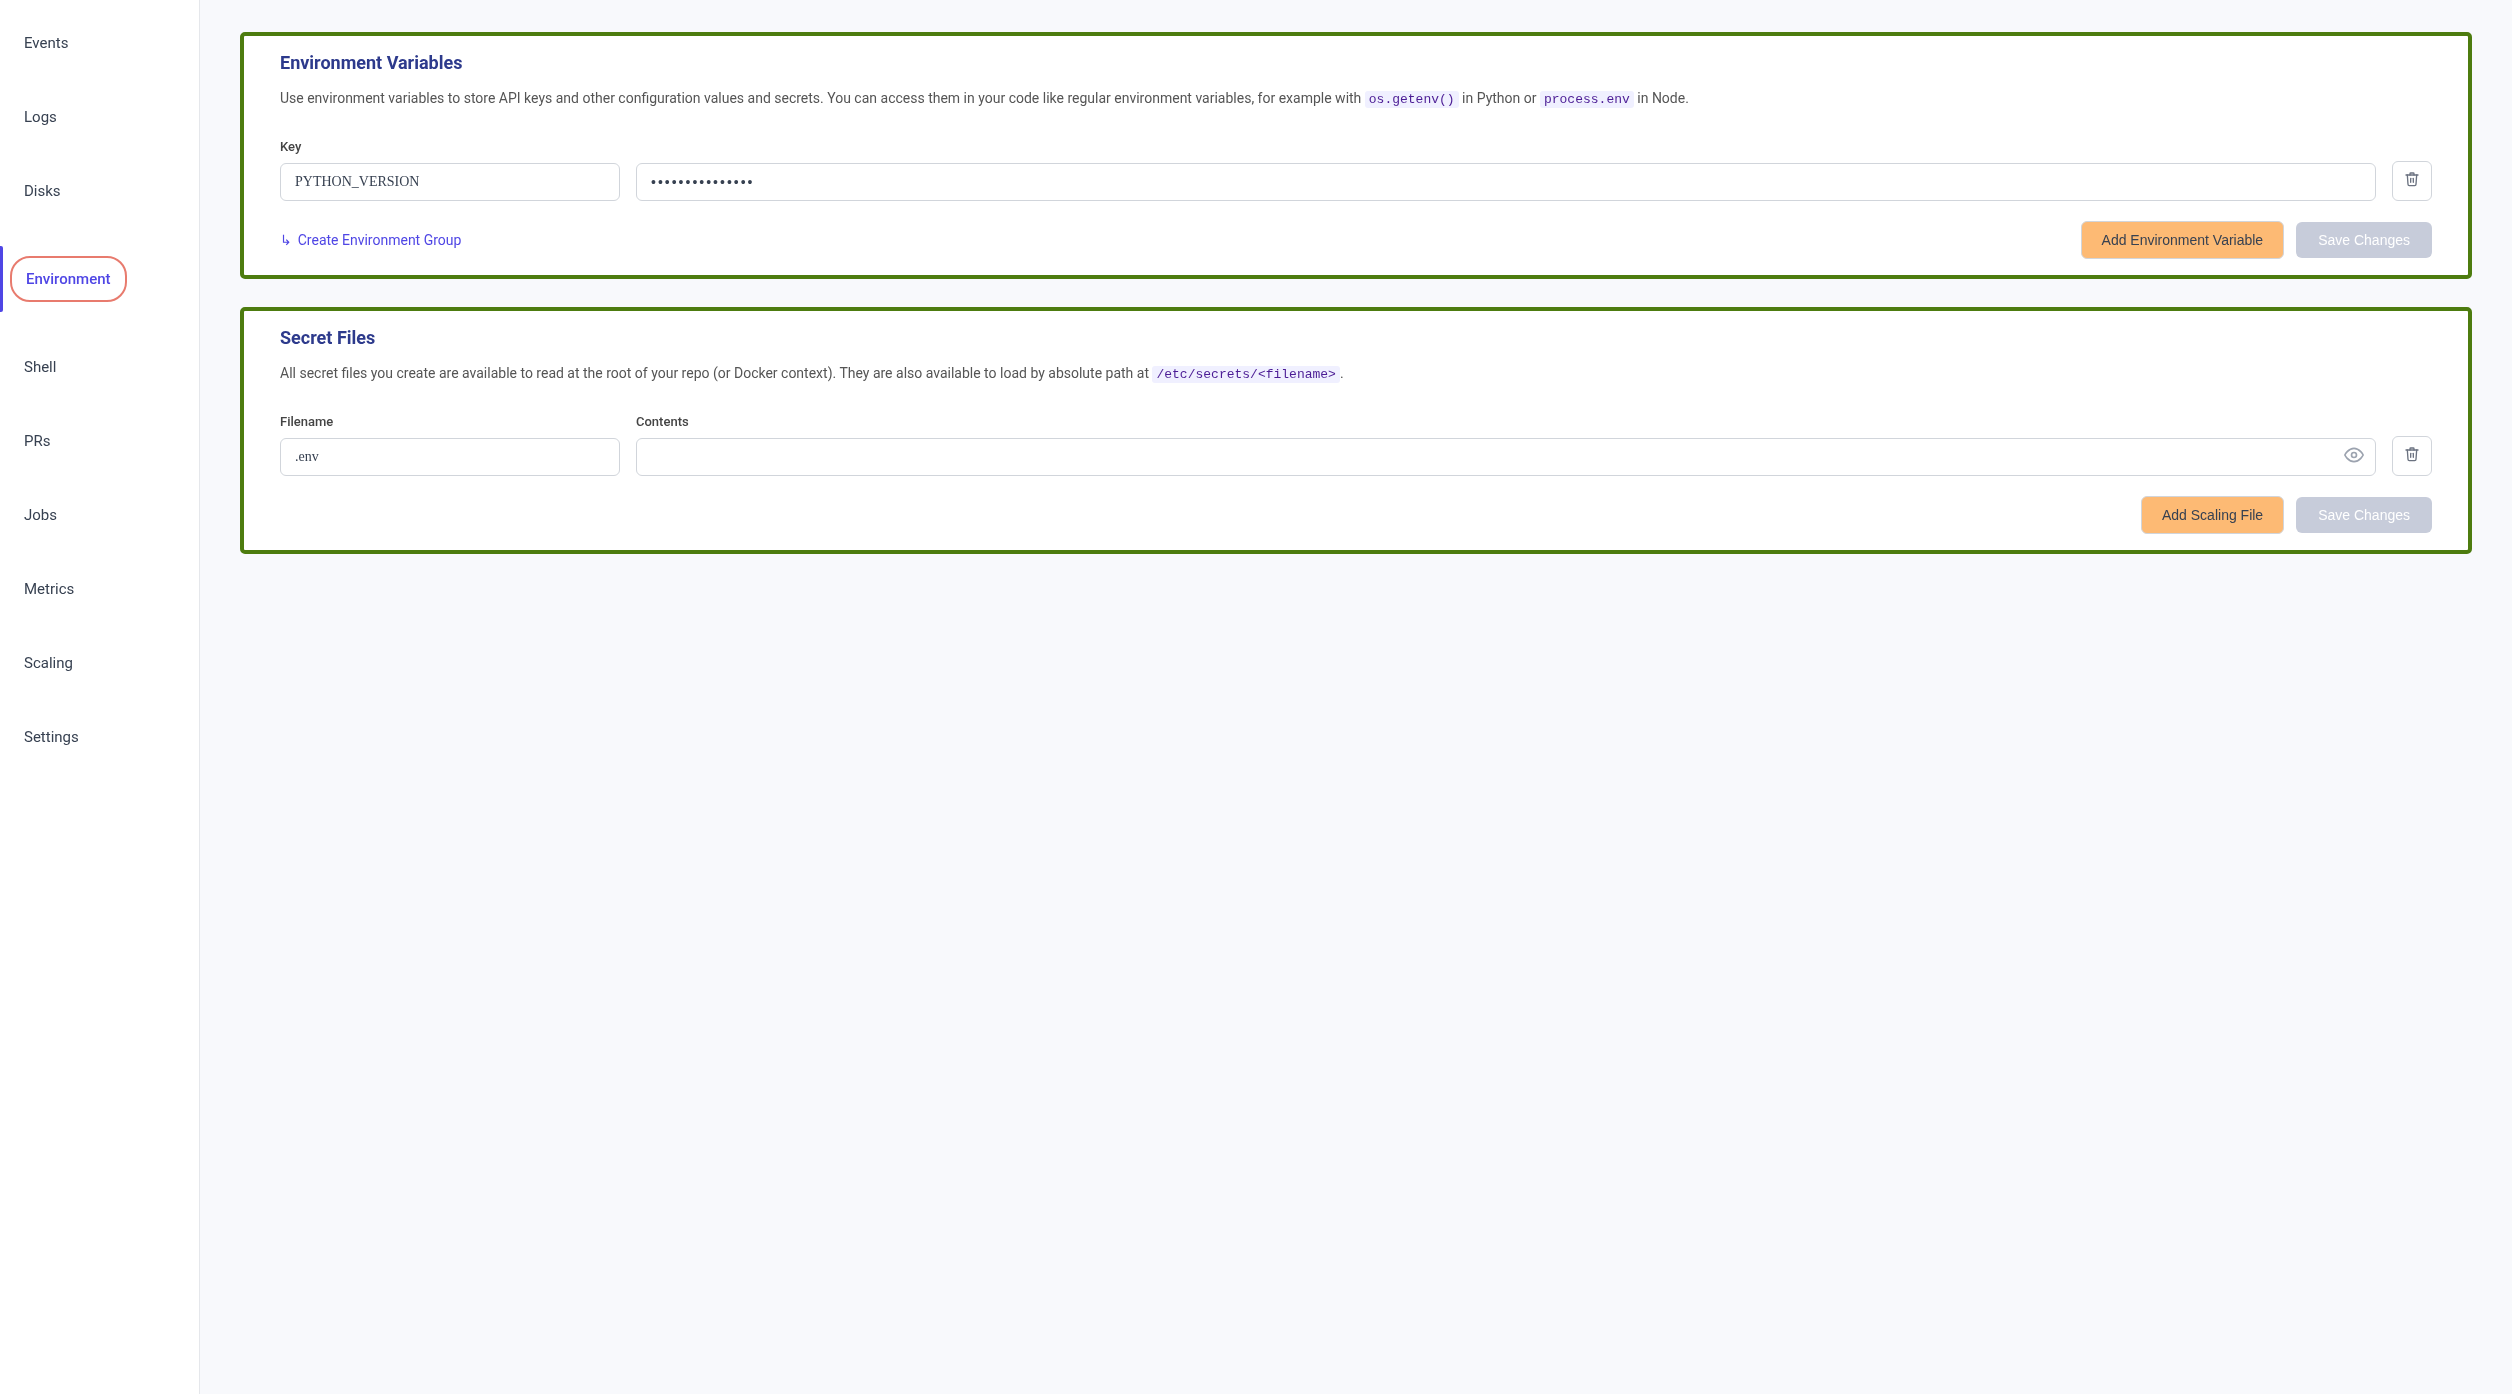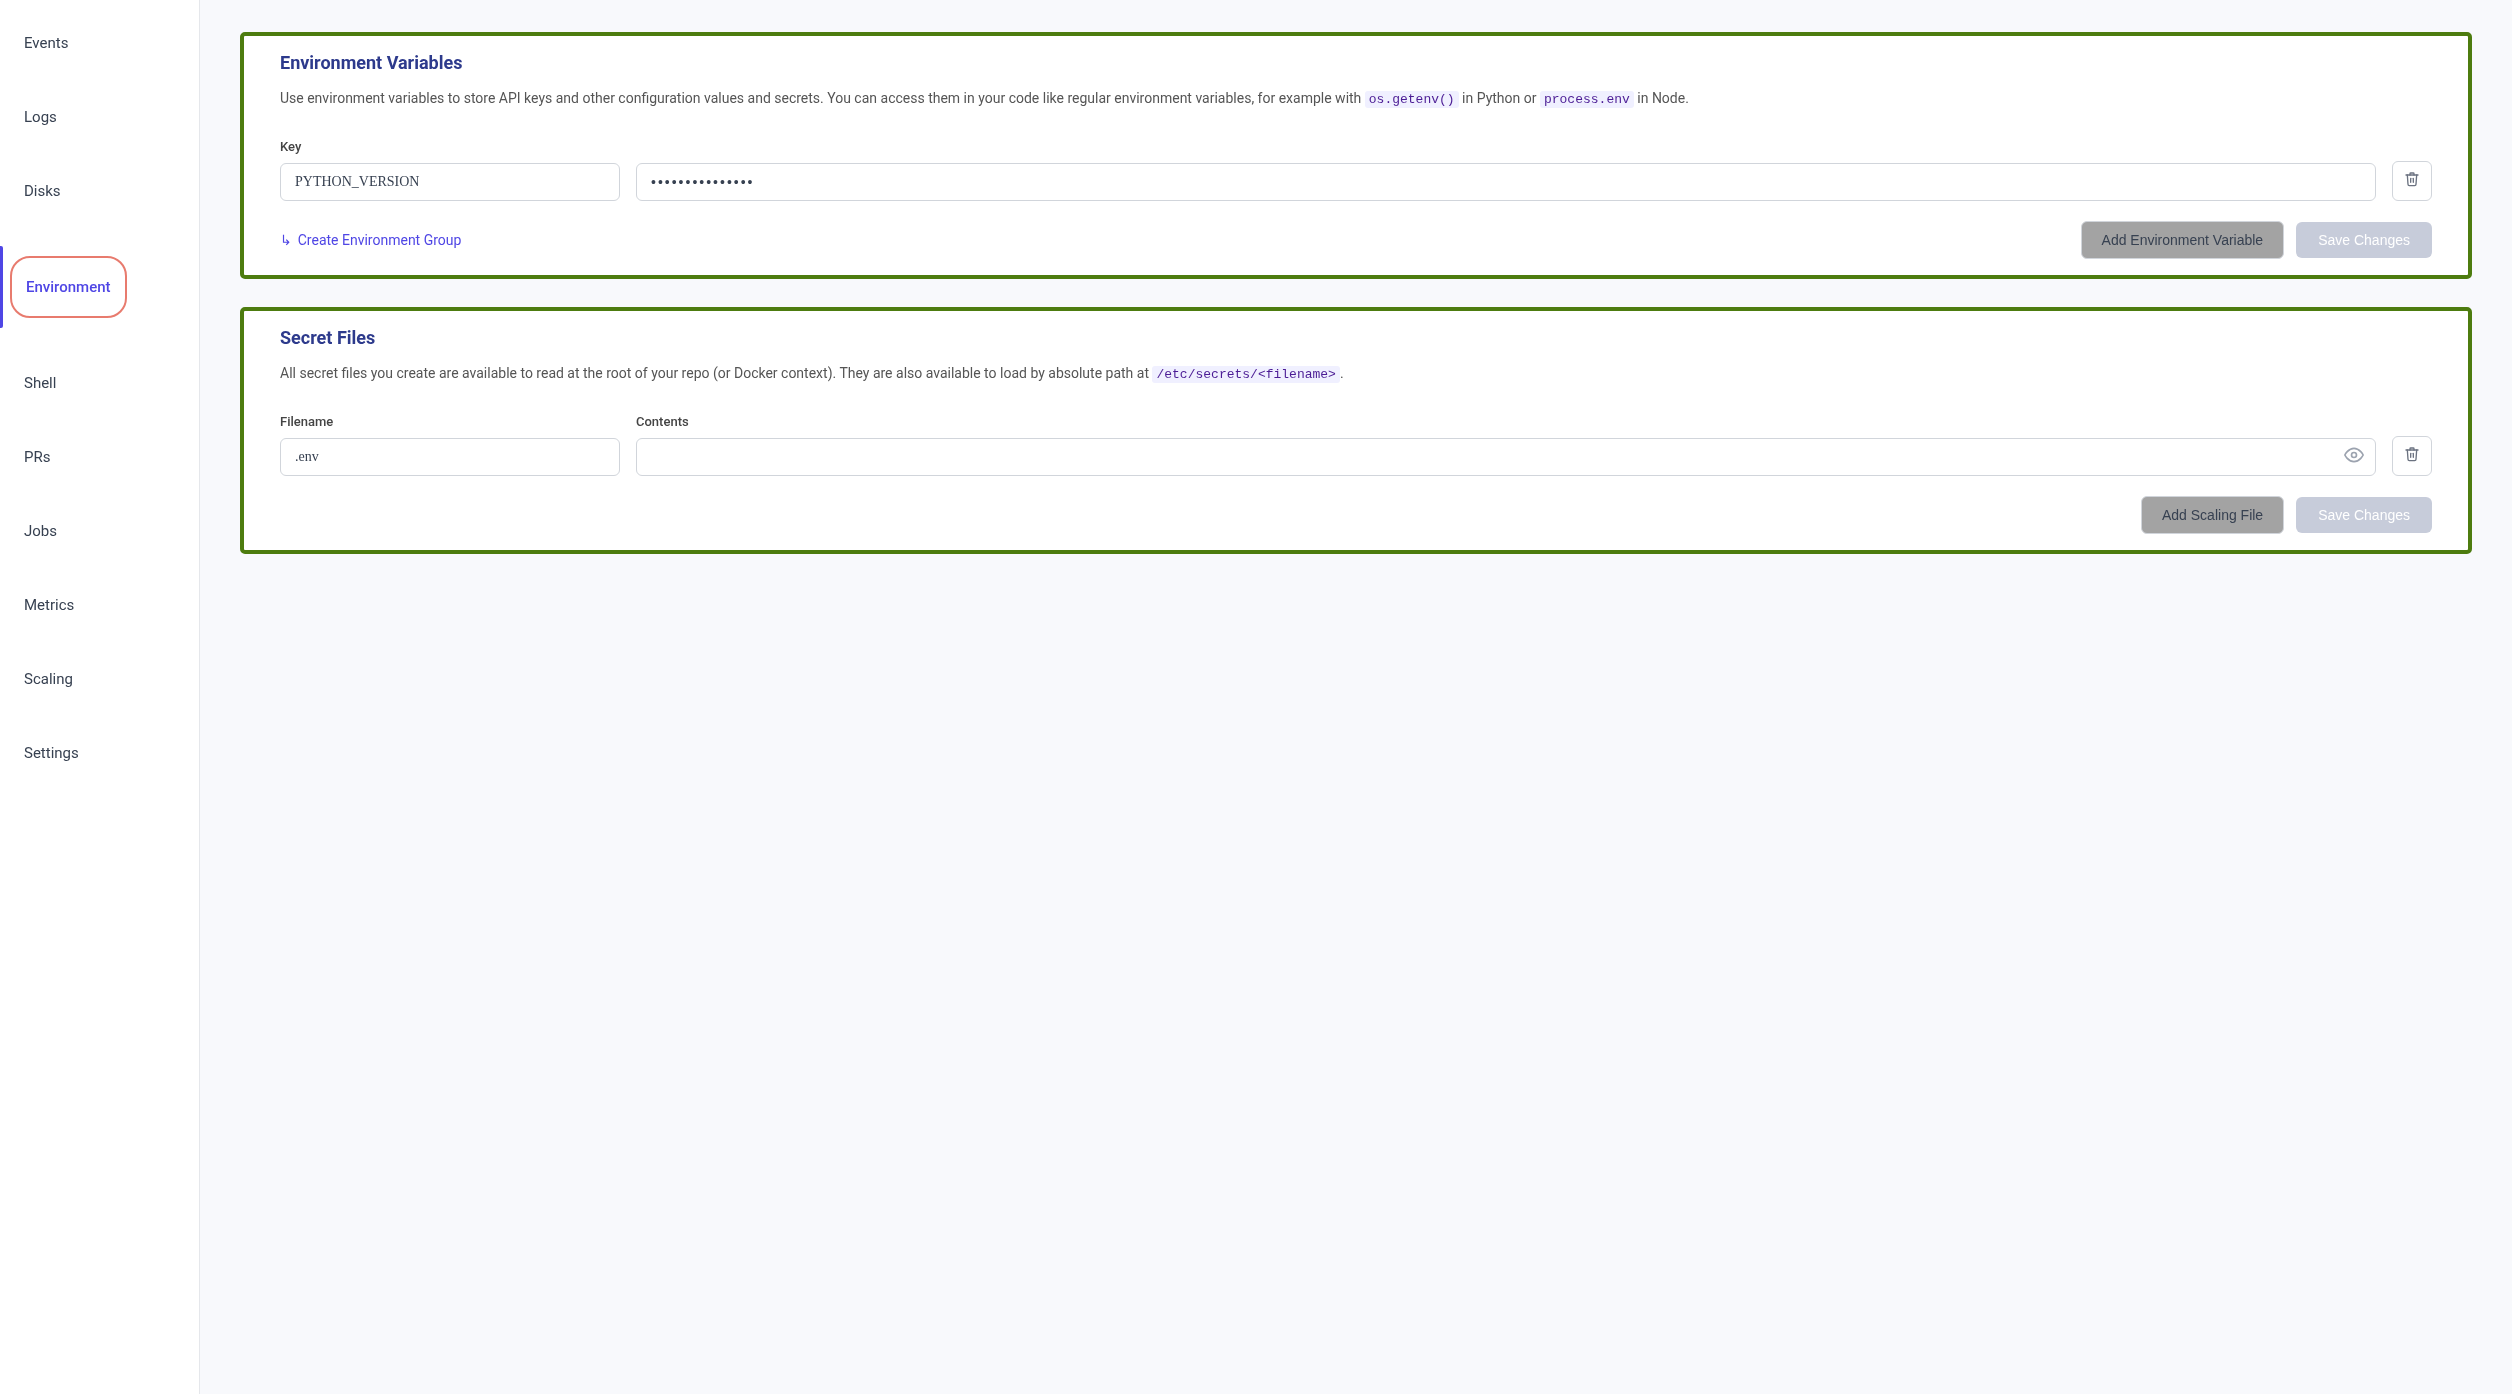--- a/index.html
+++ b/index.html
@@ -42,21 +42,21 @@
       left: 0;
       top: 0;
       bottom: 0;
       width: 3px;
       background: #4f46e5;
       border-radius: 0 2px 2px 0;
     }
     .sidebar-item.active .item-label {
       border: 2px solid #e87b6e;
       border-radius: 20px;
-      padding: 20px 14px;
+      padding: 12px 14px;
       margin-left: -14px;
     }
 
     
     .main {
       flex: 1;
       padding: 32px 40px;
       overflow-y: auto;
       display: flex;
       flex-direction: column;
@@ -191,21 +191,21 @@
       cursor: pointer;
     }
 
     .footer-actions {
       display: flex;
       gap: 12px;
       align-items: center;
     }
 
     .btn-secondary {
-      background: #a3a3a3;
+      background: #fdba74;
       border: 1px solid #d1d5db;
       border-radius: 6px;
       padding: 10px 20px;
       font-size: 14px;
       color: #374151;
       cursor: pointer;
       font-weight: 500;
     }
 
     .btn-primary-disabled {

